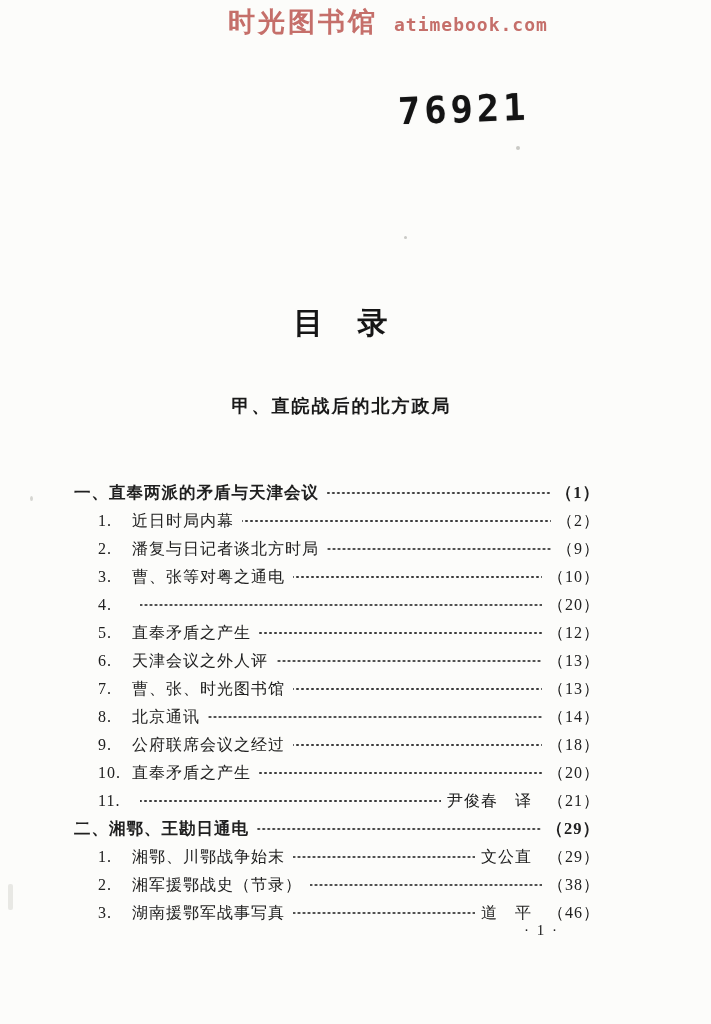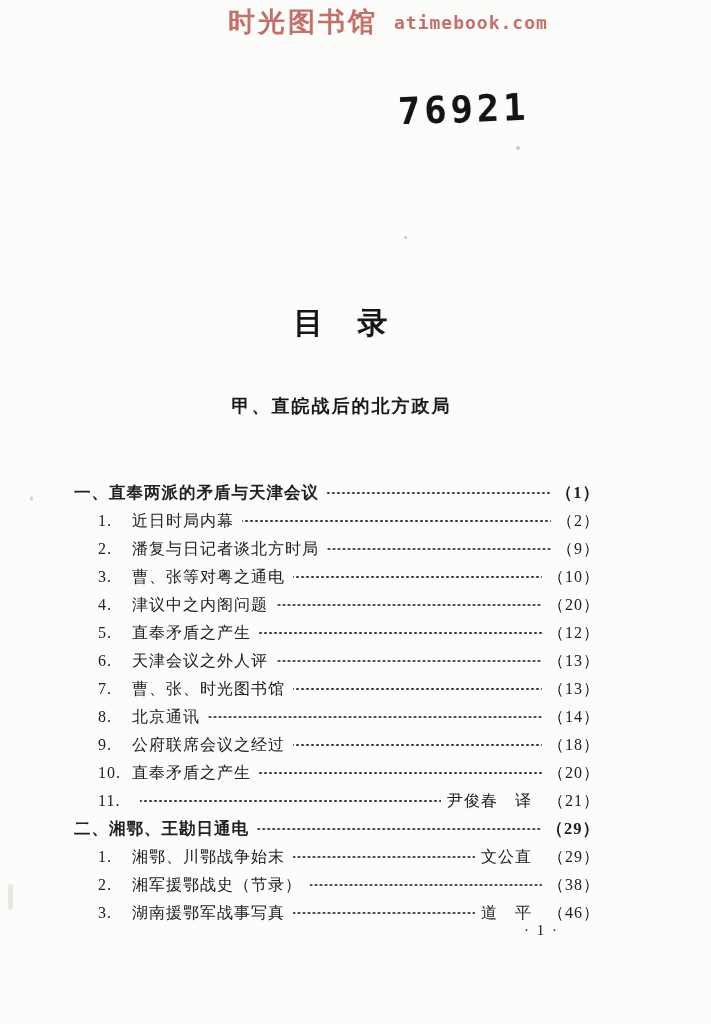--- a/index.html
+++ b/index.html
@@ -98,21 +98,21 @@
   .smudge{
     position:absolute;left:8px;top:884px;width:5px;height:26px;
     background:#e8e8e4;border-radius:2px;
   }
 </style>
 </head>
 <body>
 
 <div class="page">
 
-  <div class="watermark" style="color: rgb(197, 111, 106); align-items: center;">
+  <div class="watermark" style="color: rgb(197, 111, 106);">
     <span class="wm-cjk">时光图书馆</span>
     <span class="wm-url">atimebook.com</span>
   </div>
 
   <div class="stamp">76921</div>
 
   <div class="doc-title">目　录</div>
 
   <div class="section-heading">甲、直皖战后的北方政局</div>
 
@@ -140,21 +140,20 @@
     </div>
       <div class="toc-row lvl2">
       <span class="num">3.</span>
       <span class="ttl">曹、张等对粤之通电</span>
       <span class="leader"></span>
 
       <span class="pg">（10）</span>
     </div>
       <div class="toc-row lvl2">
       <span class="num">4.</span>
-      <span class="ttl">津议中之内阁问题</span>
       <span class="leader"></span>
 
       <span class="pg">（20）</span>
     </div>
       <div class="toc-row lvl2">
       <span class="num">5.</span>
       <span class="ttl">直奉矛盾之产生</span>
       <span class="leader"></span>
 
       <span class="pg">（12）</span>

